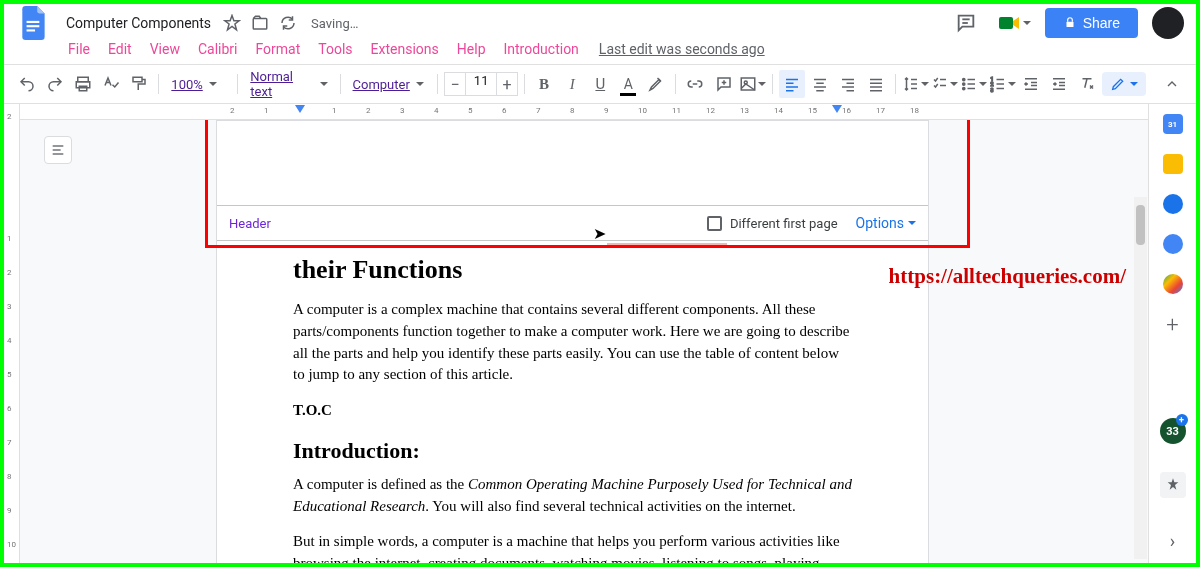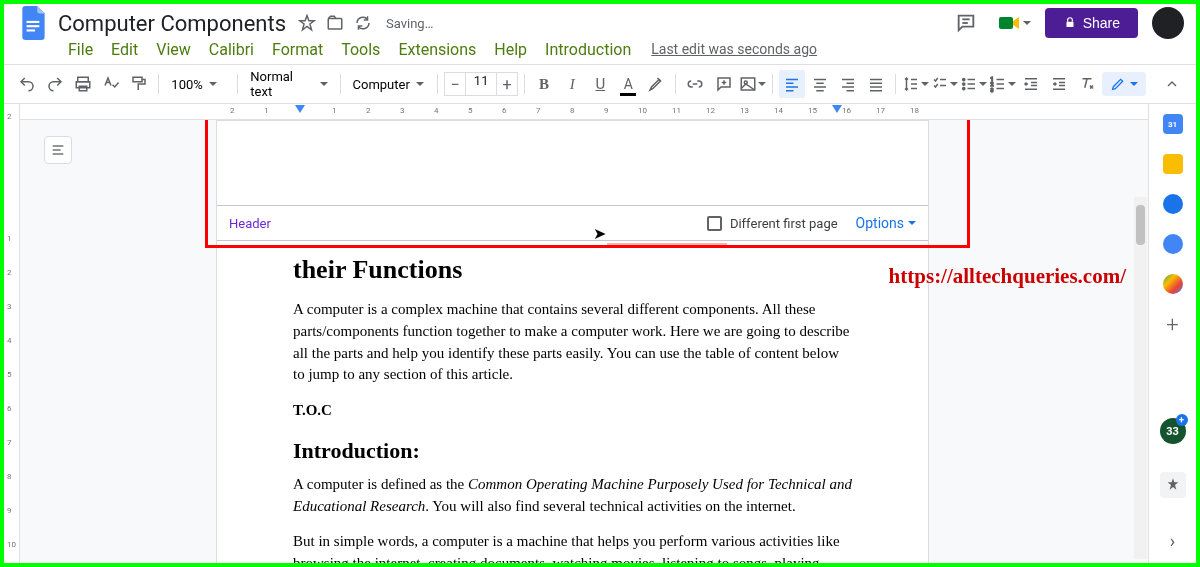--- a/index.html
+++ b/index.html
@@ -4,40 +4,40 @@
 <style>
 * { box-sizing: border-box; margin: 0; padding: 0; }
 body { font-family: 'Google Sans', Roboto, Arial, sans-serif; font-size: 13px; color: #202124; background: #fff; overflow: hidden; width: 1200px; height: 567px; position: relative; }
 .green-frame { position: absolute; inset: 0; border: 4px solid #00ff00; pointer-events: none; z-index: 999; }
 
 .app { position: absolute; inset: 4px; background: #fff; display: flex; flex-direction: column; }
 
 .titlebar { display: flex; align-items: center; padding: 6px 12px 0 12px; height: 32px; }
 .docs-logo { width: 36px; height: 36px; display:flex; align-items:center; justify-content:center; }
 .docs-logo svg { width: 26px; height: 34px; }
-.doc-title { font-size: 22px; color: #202124; margin-left: 6px; }
+.doc-title { font-size: 14px; color: #202124; margin-left: 14px; }
 .title-icons { display:flex; align-items:center; gap:10px; margin-left: 12px; color:#5f6368; }
 .title-icons .ic { width:18px; height:18px; display:flex; align-items:center; justify-content:center; }
 .saving { color:#5f6368; font-size:13px; margin-left:4px;text-align:center; }
 
 .title-right { margin-left:auto; display:flex; align-items:center; gap:14px; }
 .comment-btn,.meet-btn { width:34px; height:34px; display:flex; align-items:center; justify-content:center; color:#5f6368; border-radius:4px; }
 .meet-btn { color:#fff; }
-.share-btn { background:#4c1d95; color:#fff; border:none; border-radius:4px; padding:7px 18px; font-size:14px; font-weight:500; display:flex; align-items:center; gap:6px; cursor:pointer; }
+.share-btn { background:#3b82f6; color:#fff; border:none; border-radius:4px; padding:7px 18px; font-size:14px; font-weight:500; display:flex; align-items:center; gap:6px; cursor:pointer; }
 .avatar { width:32px; height:32px; border-radius:50%; background:#202124; color:#fff; display:flex; align-items:center; justify-content:center; font-size:7px; line-height:1; text-align:center; }
 
 .menubar { display:flex; align-items:center; padding: 2px 12px 4px 56px; gap: 2px; height: 28px; }
-.menubar .mi { font-size:16px; color:#4d7c0f; padding: 4px 8px; border-radius:4px; cursor:pointer; }
+.menubar .mi { font-size:14px; color:#ec4899; padding: 4px 8px; border-radius:4px; cursor:pointer; }
 .last-edit { color:#5f6368; text-decoration: underline; margin-left: 10px; font-size:14px; cursor:pointer; }
 
 .toolbar { display:flex; align-items:center; padding: 4px 10px; border-top:1px solid #e0e0e0; border-bottom:1px solid #e0e0e0; height: 40px; gap:2px; }
 .tb { width:28px; height:28px; display:flex; align-items:center; justify-content:center; color:#5f6368; border-radius:2px; cursor:pointer; }
 .tb svg { width:18px; height:18px; }
 .sep { width:1px; height:20px; background:#dadce0; margin: 0 4px; }
-.zoom-sel, .style-sel, .font-sel { display:flex; align-items:center; font-size:13px; color:#000000; padding: 0 6px; height:28px; cursor:pointer; gap:6px; }
+.zoom-sel, .style-sel, .font-sel { display:flex; align-items:center; font-size:13px; color:#4c1d95; padding: 0 6px; height:28px; cursor:pointer; gap:6px;text-decoration:underline; }
 .zoom-sel { width:70px; }
 .style-sel { width:95px; }
 .font-sel { width:90px; }
 .caret { border:4px solid transparent; border-top-color:#5f6368; margin-top:4px; }
 .fontsize { display:flex; align-items:center; }
 .fs-btn { width:22px; height:24px; border:1px solid #dadce0; display:flex; align-items:center; justify-content:center; font-size:16px; color:#5f6368; cursor:pointer; }
 .fs-val { width:30px; height:24px; border:1px solid #dadce0; border-left:none; border-right:none; text-align:center; font-size:13px; }
 .text-color { position:relative; }
 .text-color .underline-bar { position:absolute; bottom:2px; left:5px; right:5px; height:3px; background:#000; }
 .edit-mode { margin-left:auto; display:flex; align-items:center; gap:12px; }

